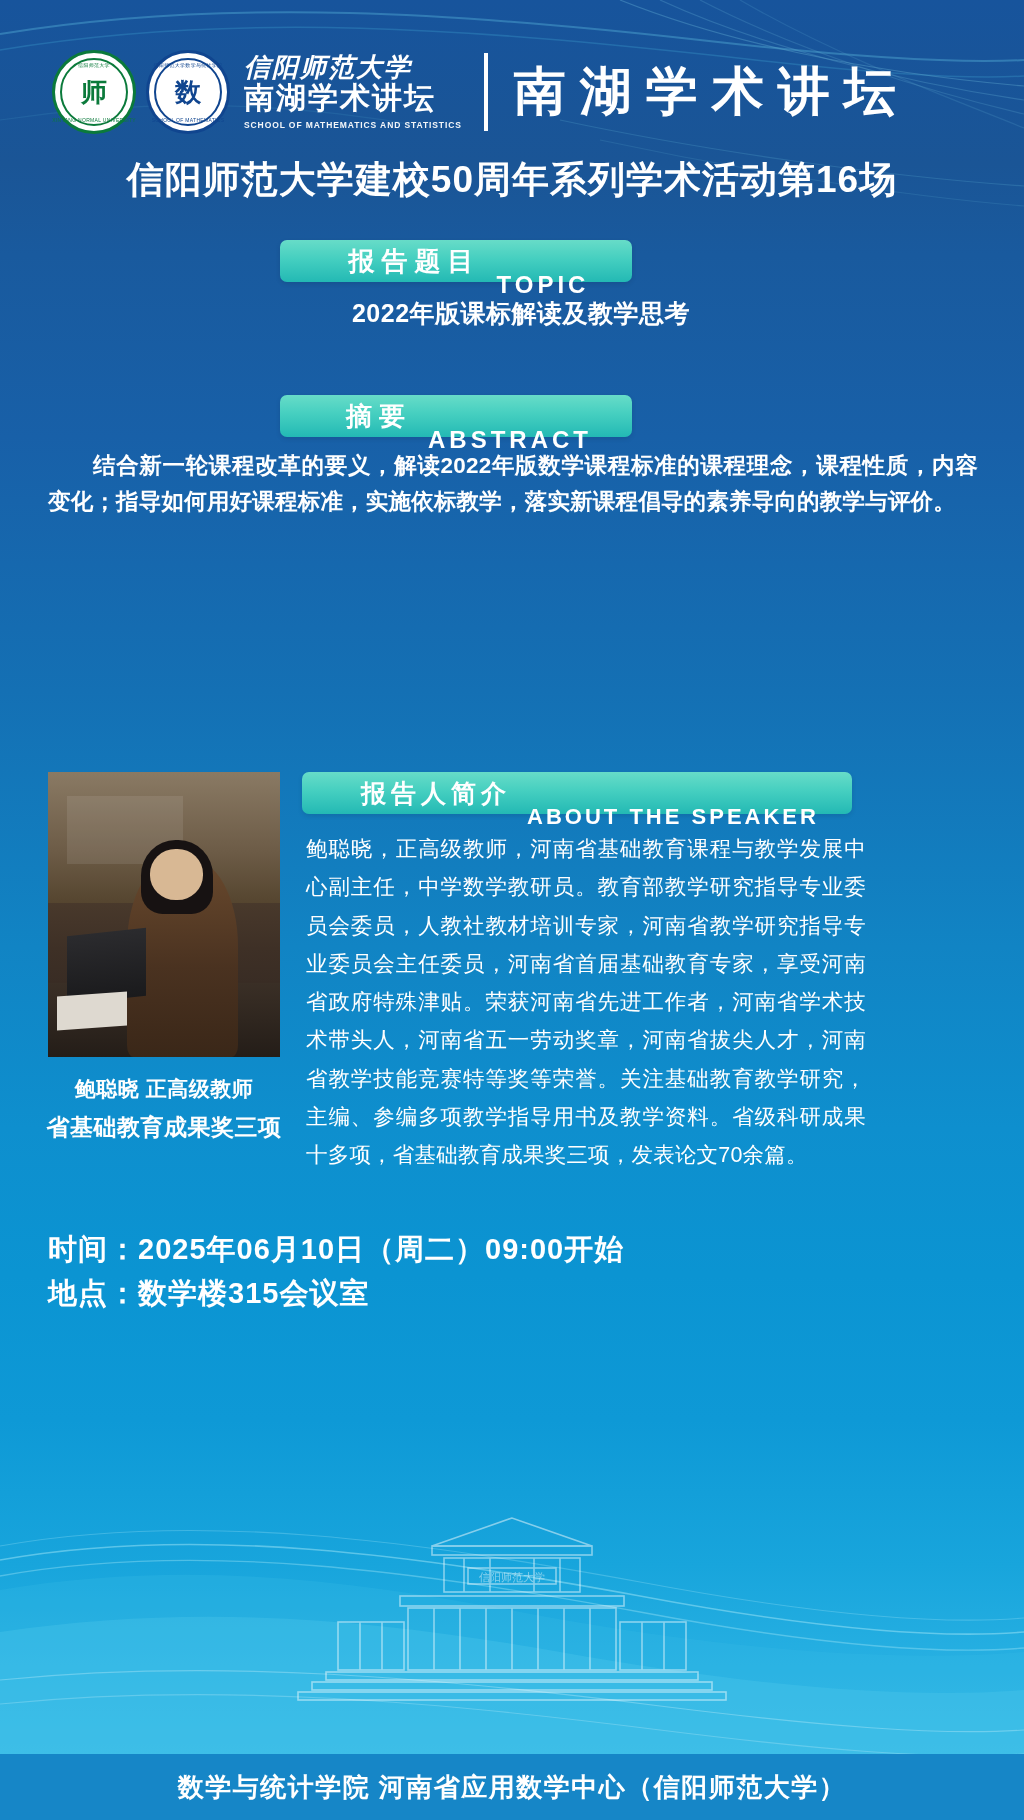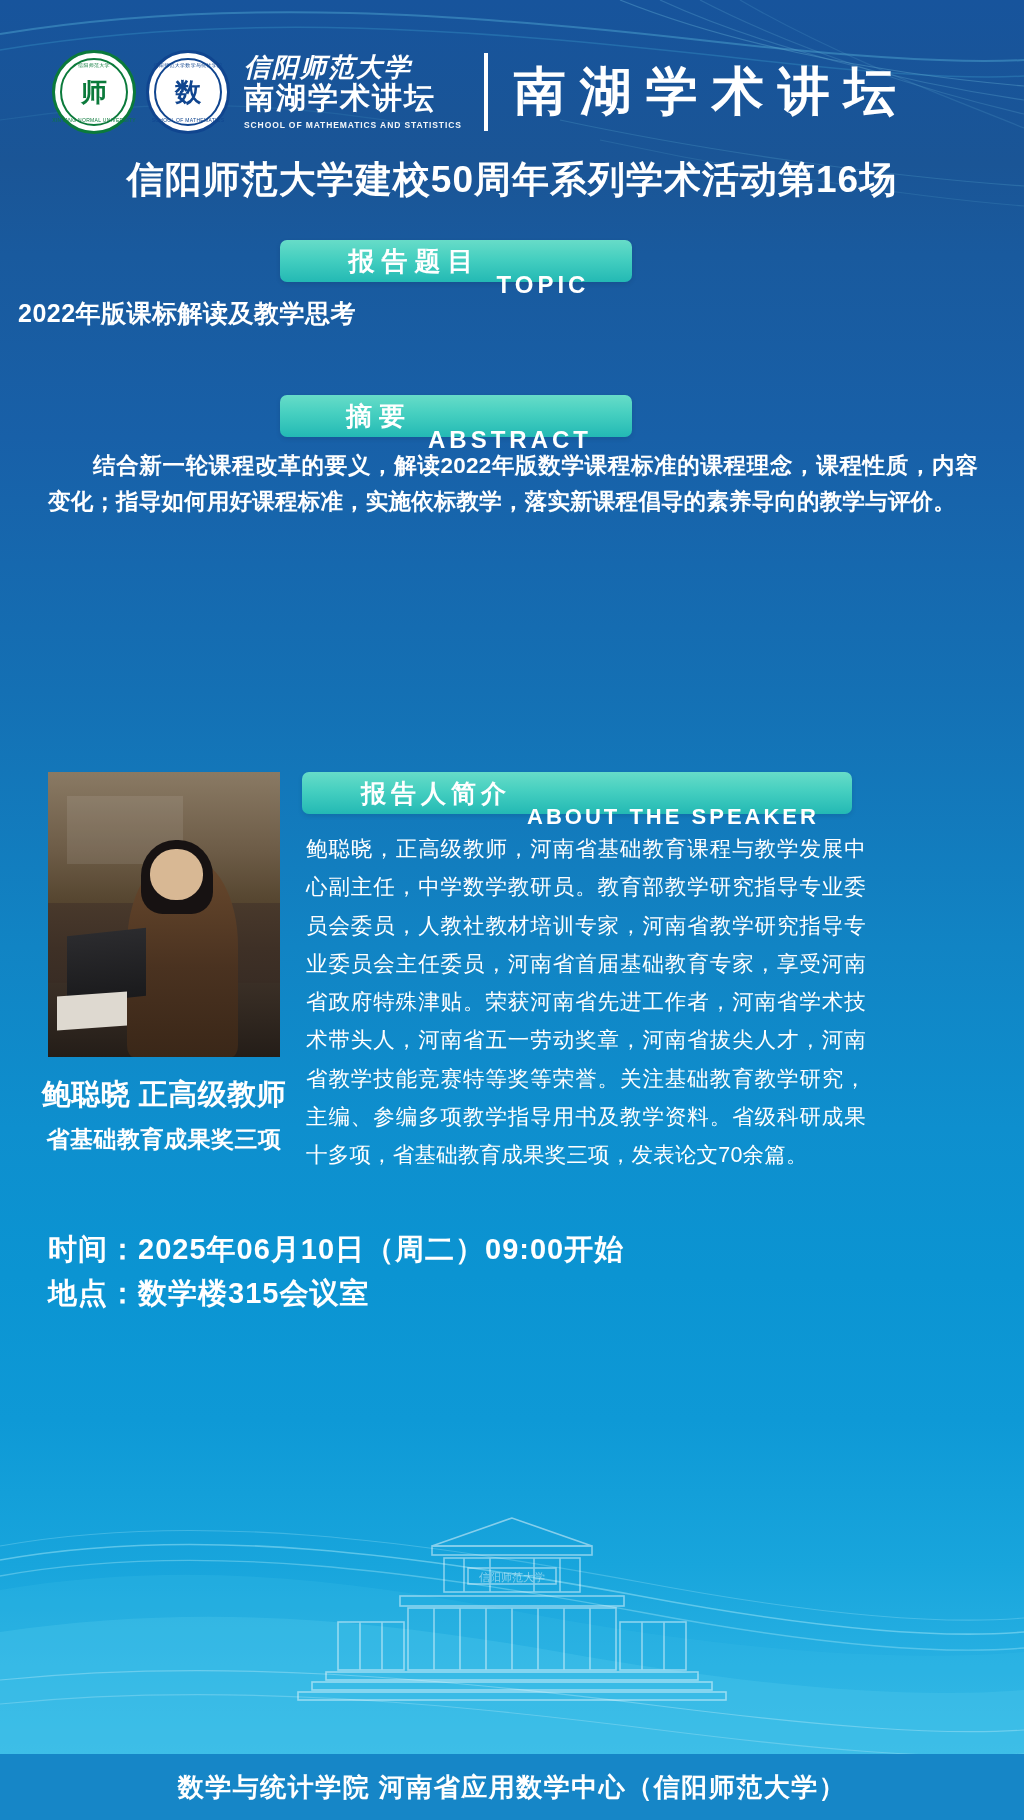--- a/index.html
+++ b/index.html
@@ -109,21 +109,21 @@
 
   #banner-topic { left:280px; top:240px; width:352px; }
   #banner-abstract { left:280px; top:395px; width:352px; }
   #banner-speaker { left:302px; top:772px; width:550px; }
   #banner-speaker .cn { font-size:25px; letter-spacing:5px; }
   #banner-speaker .en { font-size:22px; letter-spacing:3px; }
 
   
   .topic-text {
     position:absolute; left:0; top:297px; width:1024px;
-    color:#ffffff;
+    text-align:center; color:#ffffff;
     font-size:25px; font-weight:bold; letter-spacing:.5px;padding-left:18px;
   }
 
   
   .abstract-text {
     position:absolute; left:48px; top:448px; width:930px;
     color:#ffffff; font-size:22.5px; font-weight:bold;
     line-height:1.62; text-align:justify; text-indent:2em;
     letter-spacing:.2px;
   }
@@ -167,21 +167,21 @@
   }
   .ph-paper {
     position:absolute; left:4%; bottom:10%; width:30%; height:12%;
     background:#ded9d0; transform:skewY(-4deg);
   }
 
   .speaker-caption {
     position:absolute; left:20px; top:1075px; width:288px;
     text-align:center; color:#ffffff; font-weight:bold;
   }
-  .speaker-caption .l1 { font-size:29px; letter-spacing:.5px; }
+  .speaker-caption .l1 { font-size:21px; letter-spacing:.5px; }
   .speaker-caption .l2 { font-size:23px; letter-spacing:.5px; margin-top:9px; }
 
   .speaker-bio {
     position:absolute; left:306px; top:830px; width:560px;
     color:#ffffff; font-size:21.5px; line-height:1.78;
     text-align:justify; letter-spacing:.2px;
   }
 
   
   .event {

